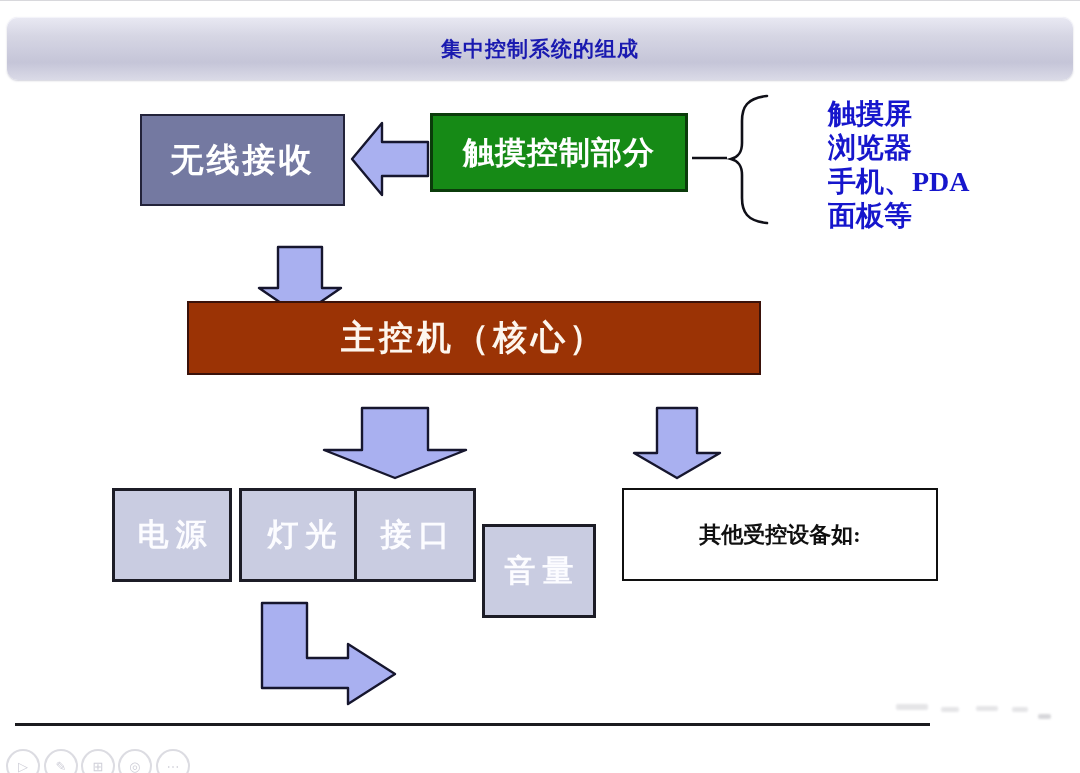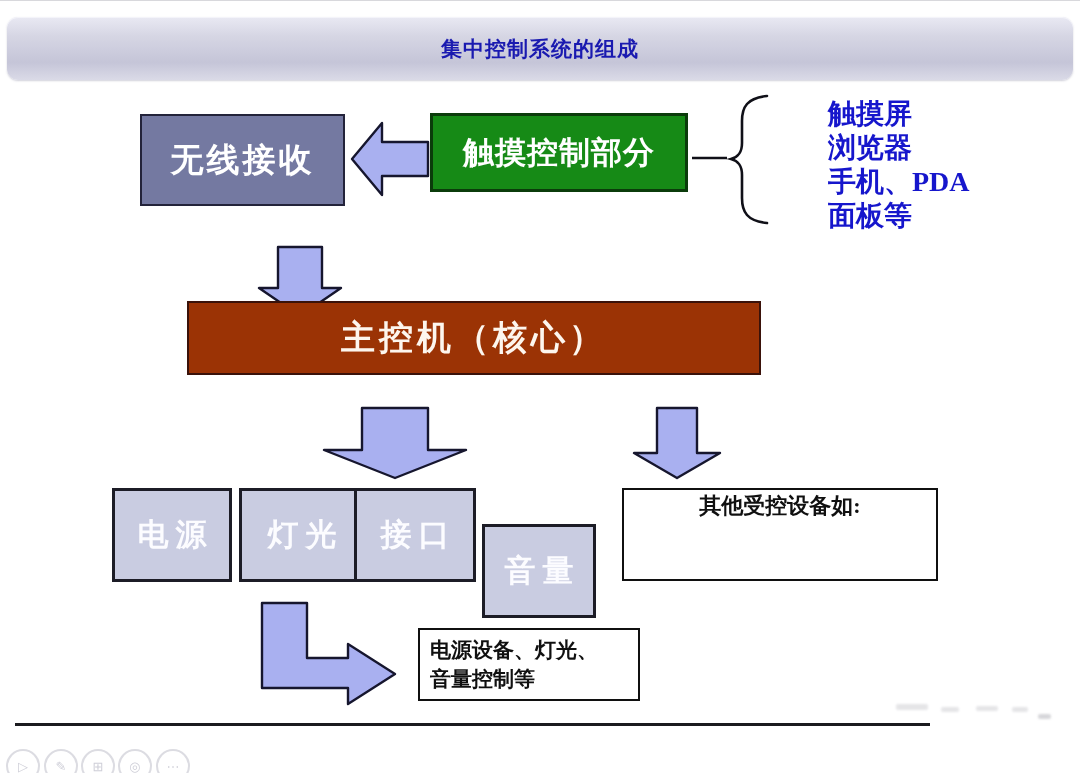--- a/index.html
+++ b/index.html
@@ -50,21 +50,20 @@
   }
   #device-power{left:112px;width:120px;}
   #device-light{left:239px;width:126px;}
   #device-port{left:354px;width:122px;}
   #device-volume{left:482px;width:114px;margin-top:36px;}
   #other-box{
     left:622px;top:487px;width:316px;height:93px;
     background:#ffffff;border:2px solid #101010;
     color:#101010;font-size:22px;line-height:31px;
     flex-direction:column;
-    justify-content:space-between;
   }
   #result-box{
     left:418px;top:627px;width:222px;height:73px;
     background:#ffffff;border:2px solid #101010;
     color:#101010;font-size:21px;line-height:29px;
     flex-direction:column;align-items:flex-start;
     padding-left:10px;text-align:left;
   }
   
   .src-item{
@@ -146,24 +145,20 @@
     <span>接口</span>
   </div>
   <div id="device-volume" class="box device-box">
     <span>音量</span>
   </div>
 
   <div id="other-box" class="box">
     <span>其他受控设备如:</span>
   </div>
 
-  <div id="result-box" class="box">
-    <span>电源设备、灯光、</span>
-    <span>音量控制等</span>
-  </div>
 
   <div class="smudge" style="left:896px;top:703px;width:32px;height:6px;"></div>
   <div class="smudge" style="left:941px;top:706px;width:18px;height:5px;"></div>
   <div class="smudge" style="left:976px;top:705px;width:22px;height:5px;"></div>
   <div class="smudge" style="left:1012px;top:706px;width:16px;height:5px;"></div>
   <div class="smudge" style="left:1038px;top:713px;width:13px;height:5px;opacity:.35;"></div>
 
   <div class="tool-circle" style="left:6px;">
     <span>▷</span>
   </div>

